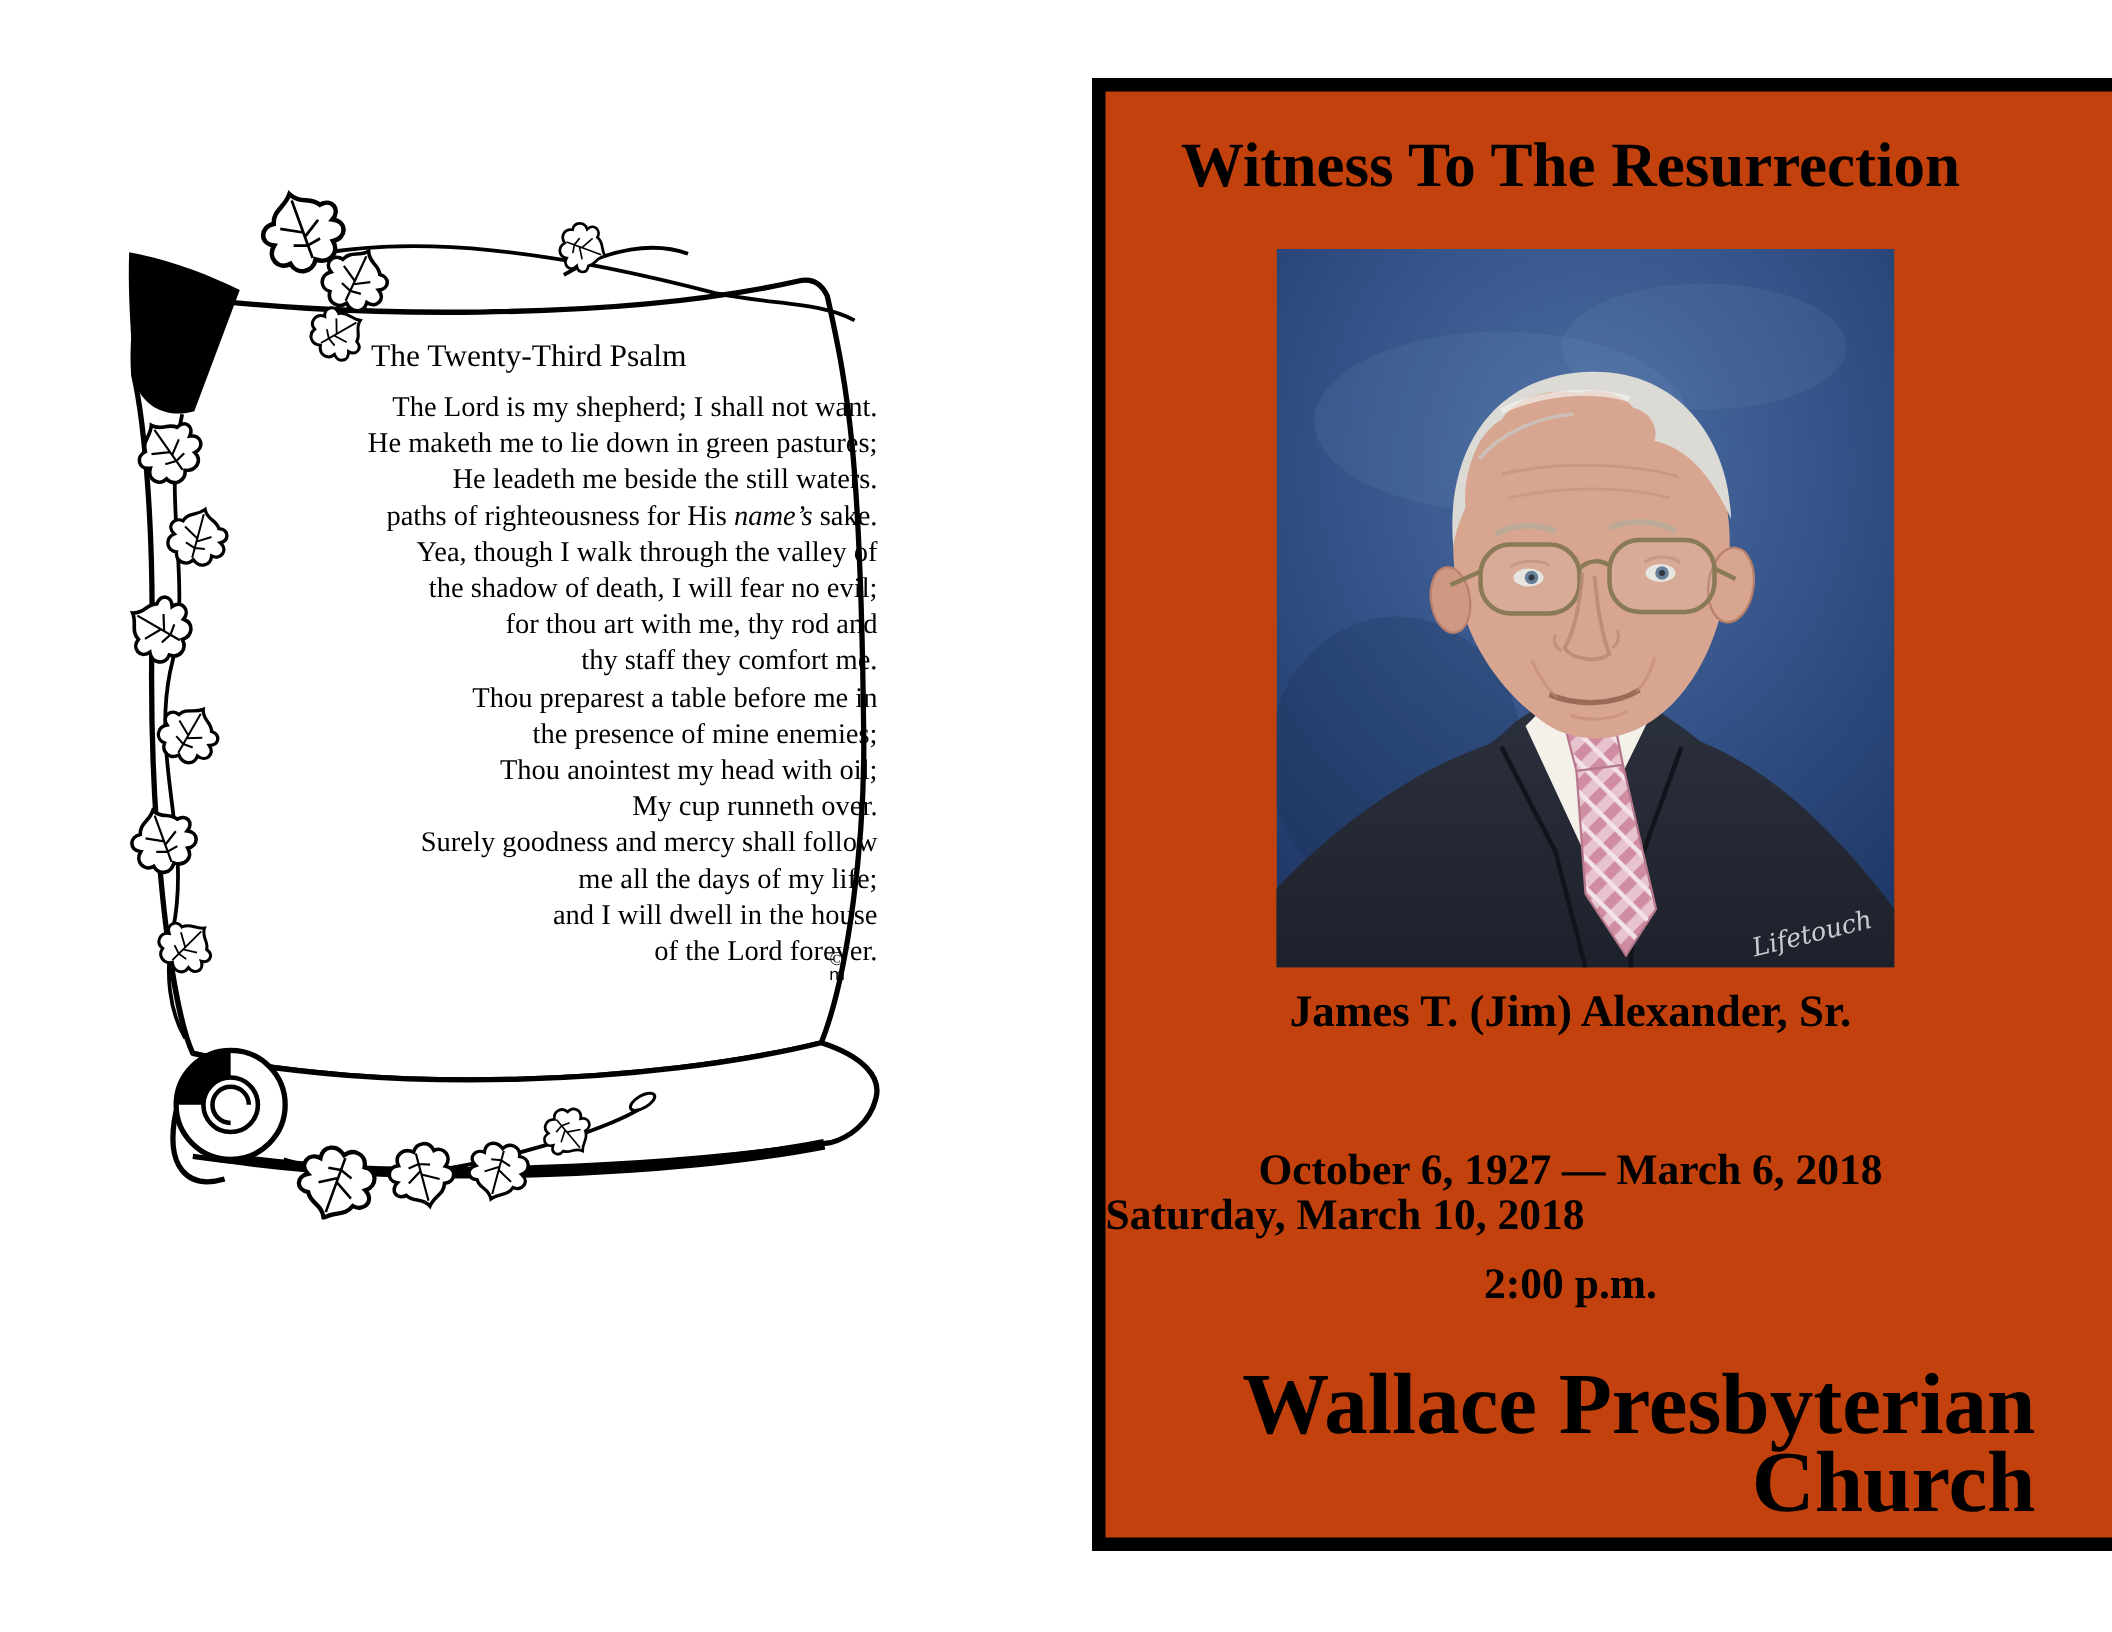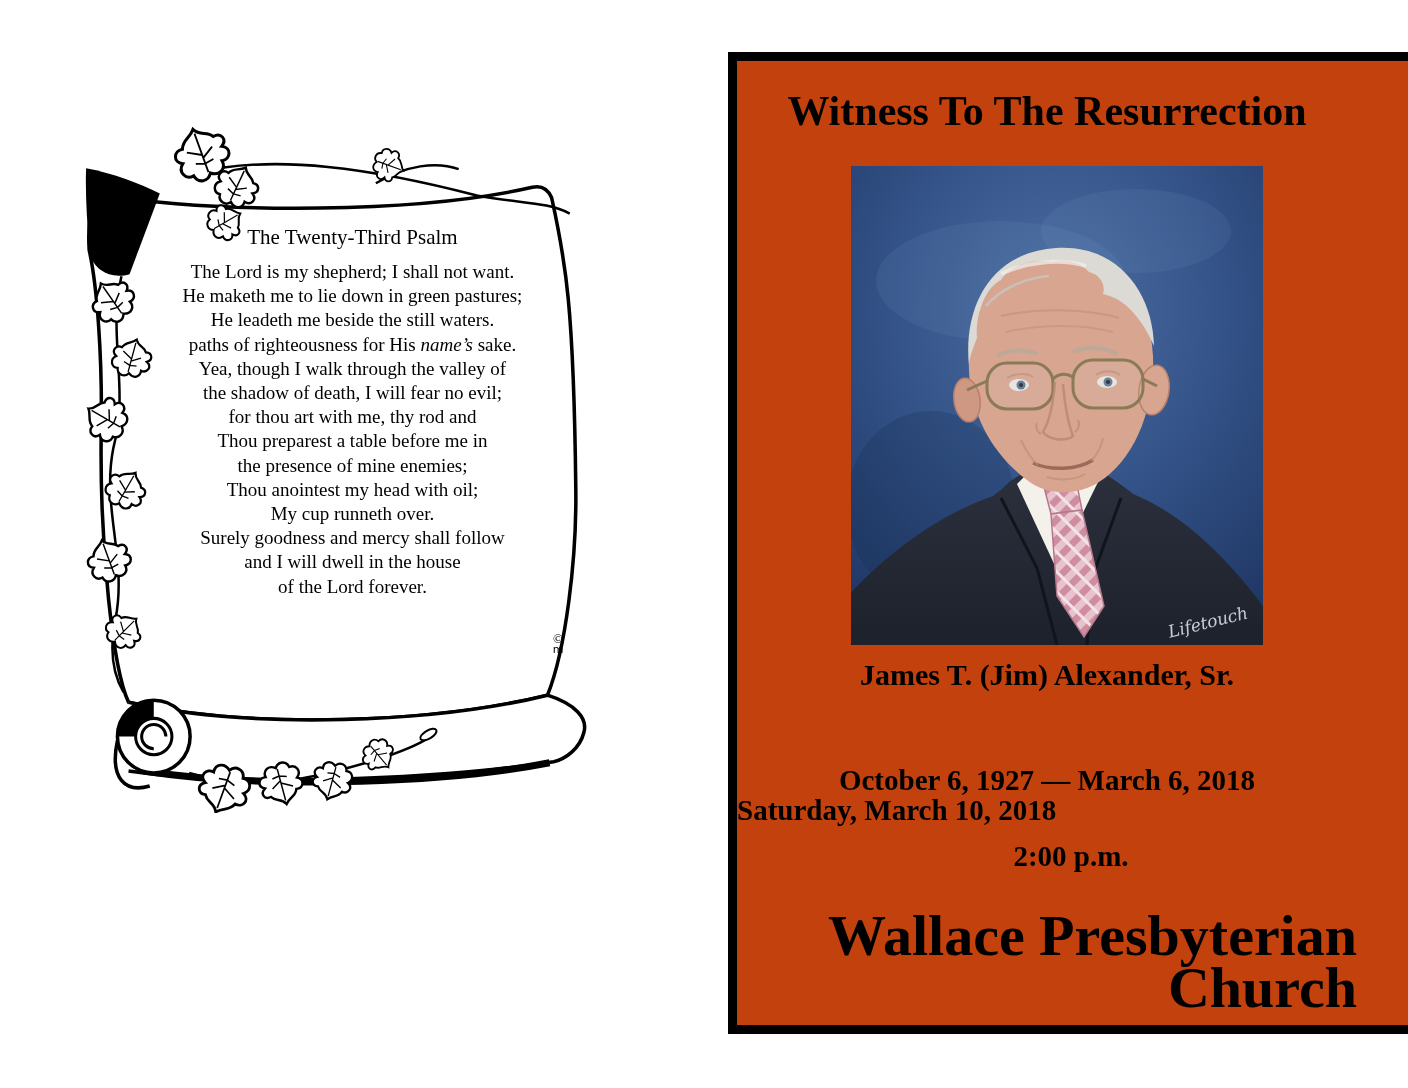--- a/index.html
+++ b/index.html
@@ -16,21 +16,21 @@
   
   .left-panel { position: absolute; left: 0; top: 0; width: 704px; height: 1088px; }
   .scroll-svg { position: absolute; left: 73px; top: 123px; width: 525px; height: 690px; }
   .psalm-text {
     position: absolute; left: 120px; top: 224px; width: 465px;
     text-align: center;
   }
   .psalm-title {
     font-size: 21px; font-weight: normal; line-height: 26px; margin: 0 0 10px 0;
   }
-  .psalm-line { font-size: 19px; line-height: 24.2px; white-space: nowrap; }
+  .psalm-line { font-size: 19px; line-height: 24.2px; white-space: nowrap; text-align: right; }
   .psalm-line em { font-style: italic; }
   .artist-mark {
     position: absolute; left: 548px; top: 633px; width: 20px;
     text-align: center; line-height: 11px;
   }
   .artist-mark .c { font-size: 13px; display: block; }
   .artist-mark .m { font-size: 11px; display: block; font-family: "DejaVu Sans", sans-serif; }
 
   
   .right-panel {
@@ -52,21 +52,21 @@
   .cover-dates {
     position: absolute; left: 0; top: 702px; width: 620px;
     text-align: center; font-size: 29px; font-weight: bold; line-height: 34px;
   }
   .cover-service-date {
     position: absolute; left: 0; top: 732px; width: 620px;
     font-size: 29px; font-weight: bold; line-height: 34px;
   }
   .cover-service-time {
     position: absolute; left: 0; top: 778px; width: 620px;
-    text-align: center; font-size: 29px; font-weight: bold; line-height: 34px; padding-left: 24px;
+    text-align: center; font-size: 29px; font-weight: bold; line-height: 34px;
   }
   .cover-church {
     position: absolute; left: 0; top: 849px; width: 620px;
     text-align: right; font-size: 58px; font-weight: bold; line-height: 52px;
   }
 </style>
 </head>
 <body>
 
 <div class="page">
@@ -137,25 +137,27 @@
 
     <div class="psalm-text">
       <h2 class="psalm-title">The Twenty-Third Psalm</h2>
       <div class="psalm-line">The Lord is my shepherd; I shall not want.</div>
       <div class="psalm-line">He maketh me to lie down in green pastures;</div>
       <div class="psalm-line">He leadeth me beside the still waters.</div>
       <div class="psalm-line"><span>paths of righteousness for His </span><em>name’s</em><span> sake.</span></div>
       <div class="psalm-line">Yea, though I walk through the valley of</div>
       <div class="psalm-line">the shadow of death, I will fear no evil;</div>
       <div class="psalm-line">for thou art with me, thy rod and</div>
+      <div class="psalm-line">thy staff they comfort me.</div>
       <div class="psalm-line">Thou preparest a table before me in</div>
       <div class="psalm-line">the presence of mine enemies;</div>
       <div class="psalm-line">Thou anointest my head with oil;</div>
       <div class="psalm-line">My cup runneth over.</div>
       <div class="psalm-line">Surely goodness and mercy shall follow</div>
+      <div class="psalm-line">me all the days of my life;</div>
       <div class="psalm-line">and I will dwell in the house</div>
       <div class="psalm-line">of the Lord forever.</div>
     </div>
 
     <div class="artist-mark">
       <span class="c">©</span>
       <span class="m">m</span>
     </div>
   </section>
 

